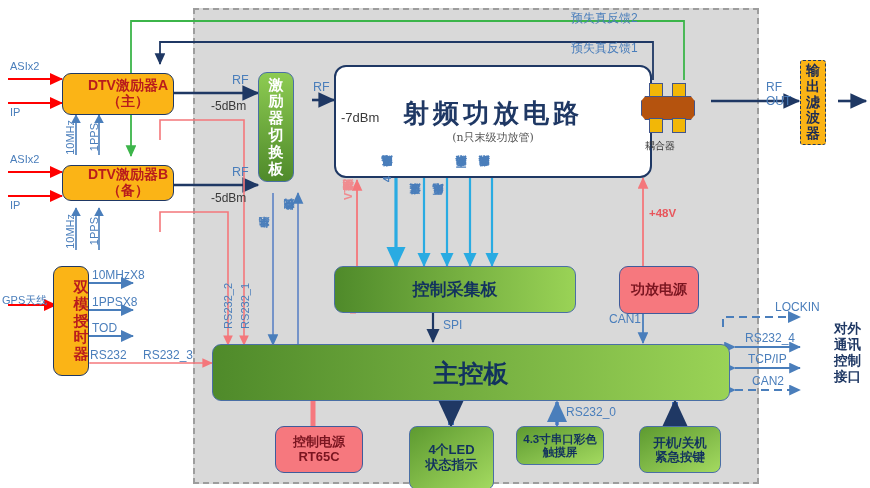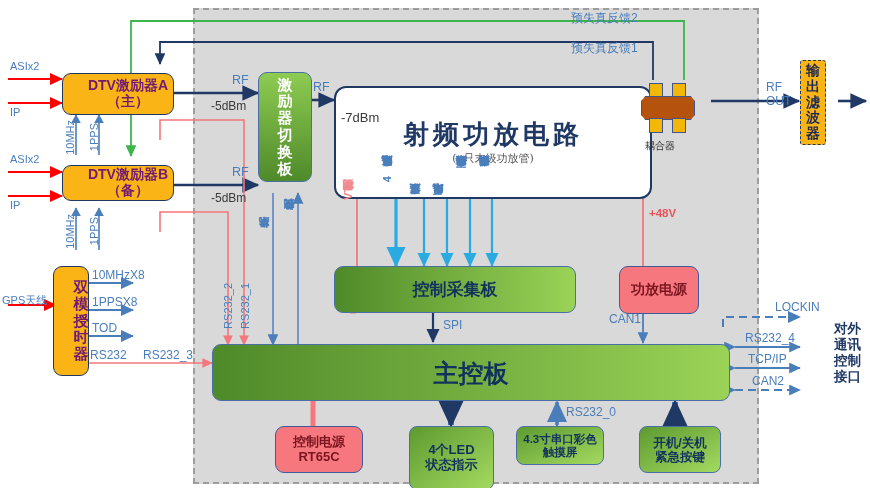--- a/index.html
+++ b/index.html
@@ -2,21 +2,21 @@
 <html><head>
 <meta charset="utf-8">
 <style>
   html,body{margin:0;padding:0;background:#fff;}
   #root{position:relative;width:870px;height:488px;overflow:hidden;
         font-family:"Liberation Sans","DejaVu Sans",sans-serif;background:#ffffff;}
   #svglayer{position:absolute;left:0;top:0;width:870px;height:488px;}
   .box{position:absolute;box-sizing:border-box;display:flex;align-items:center;
        justify-content:center;text-align:center;color:#1a2a56;line-height:1.12;}
   .bx-orange{background:#FBB416;border:1.6px solid #1F3864;border-radius:9px;
-             color:#701a75;font-weight:bold;padding-left:20px;}
+             color:#b91c1c;font-weight:bold;padding-left:20px;}
   .bx-orange-dash{background:#FBB416;border:1.6px dashed #1F3864;border-radius:3px;
              color:#1a2a56;font-weight:bold;}
   .bx-green{border:1.4px solid #4a6fa5;border-radius:9px;color:#12325e;font-weight:bold;
             background:linear-gradient(to right,#4f8a2a,#9ad356);justify-content:center;}
   .bx-green-v{border:1.4px solid #4a6fa5;border-radius:9px;color:#ffffff;font-weight:bold;
             background:linear-gradient(to bottom,#8dcb52,#4f8a2a);}
   .bx-green-s{border:1.4px solid #4a6fa5;border-radius:8px;color:#12325e;font-weight:bold;
             background:linear-gradient(to bottom right,#5d9a30,#a4da60);}
   .bx-pink{background:#F6787E;border:1.6px solid #3F5B9B;border-radius:9px;
            color:#7a1520;font-weight:bold;}
@@ -149,29 +149,29 @@
   </svg>
 
   <div class="box bx-orange" style="left:62px;top:73px;width:112px;height:42px;font-size:14px;">
     <span>DTV激励器A（主）</span>
   </div>
 
   <div class="box bx-orange" style="left:62px;top:165px;width:112px;height:36px;font-size:14px;">
     <span>DTV激励器B（备）</span>
   </div>
 
-  <div class="box bx-green-v" style="left:258px;top:72px;width:54px;height:110px;font-size:15px;padding:12px;">
+  <div class="box bx-green-v" style="left:258px;top:72px;width:36px;height:110px;font-size:15px;padding:12px;">
     <span>激励器切换板</span>
   </div>
 
   <div class="box bx-orange" style="left:53px;top:266px;width:36px;height:110px;font-size:15px;">
     <span>双模授时器</span>
   </div>
 
-  <div class="box bx-white" style="left:334px;top:65px;width:318px;height:113px;flex-direction:column;margin-top:21px;">
+  <div class="box bx-white" style="left:334px;top:65px;width:318px;height:113px;flex-direction:column;">
     <div id="pa-title">射频功放电路</div>
     <div id="pa-sub" style="margin-top:4px;">(n只末级功放管)</div>
   </div>
   <div class="lbl-d" style="left:341px;top:110px;font-size:13px;">-7dBm</div>
 
   <div style="position:absolute;left:640px;top:83px;width:56px;height:56px;">
     <div class="coupler-pad" style="left:9px;top:0px;width:12px;height:13px;"></div>
     <div class="coupler-pad" style="left:32px;top:0px;width:12px;height:13px;"></div>
     <div class="coupler-body" style="left:1px;top:13px;width:52px;height:22px;clip-path:polygon(0 22%,8% 0,92% 0,100% 22%,100% 78%,92% 100%,8% 100%,0 78%);"></div>
     <div class="coupler-pad" style="left:9px;top:35px;width:12px;height:13px;"></div>

